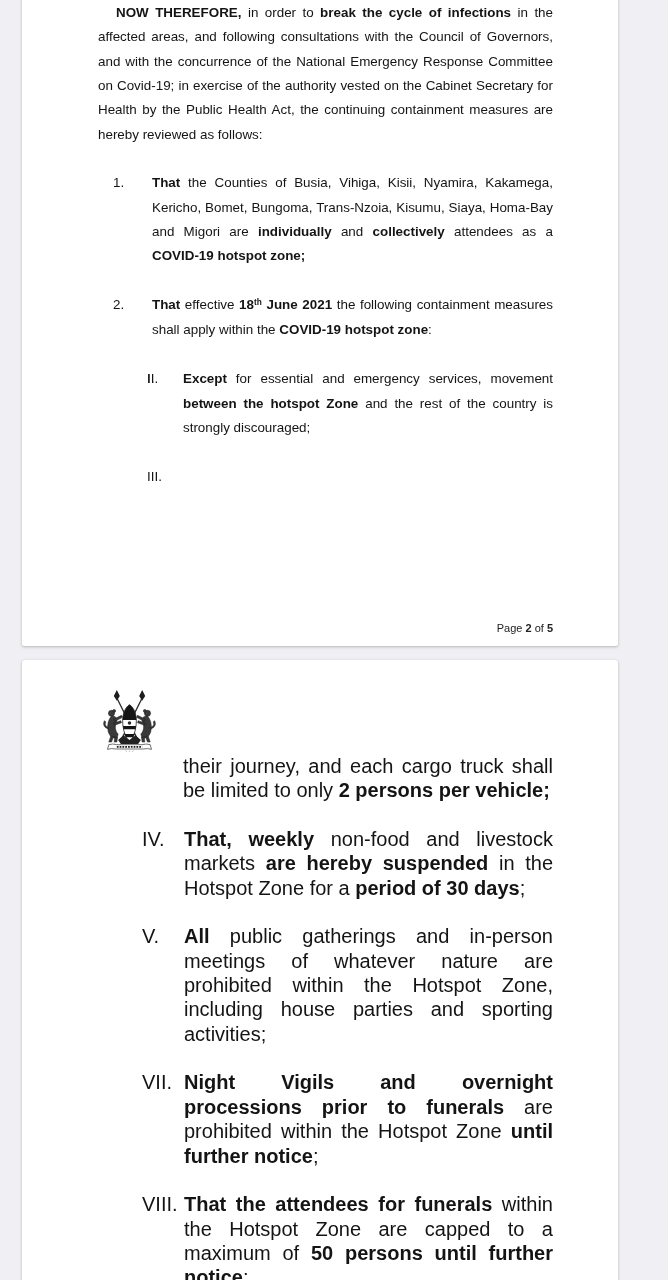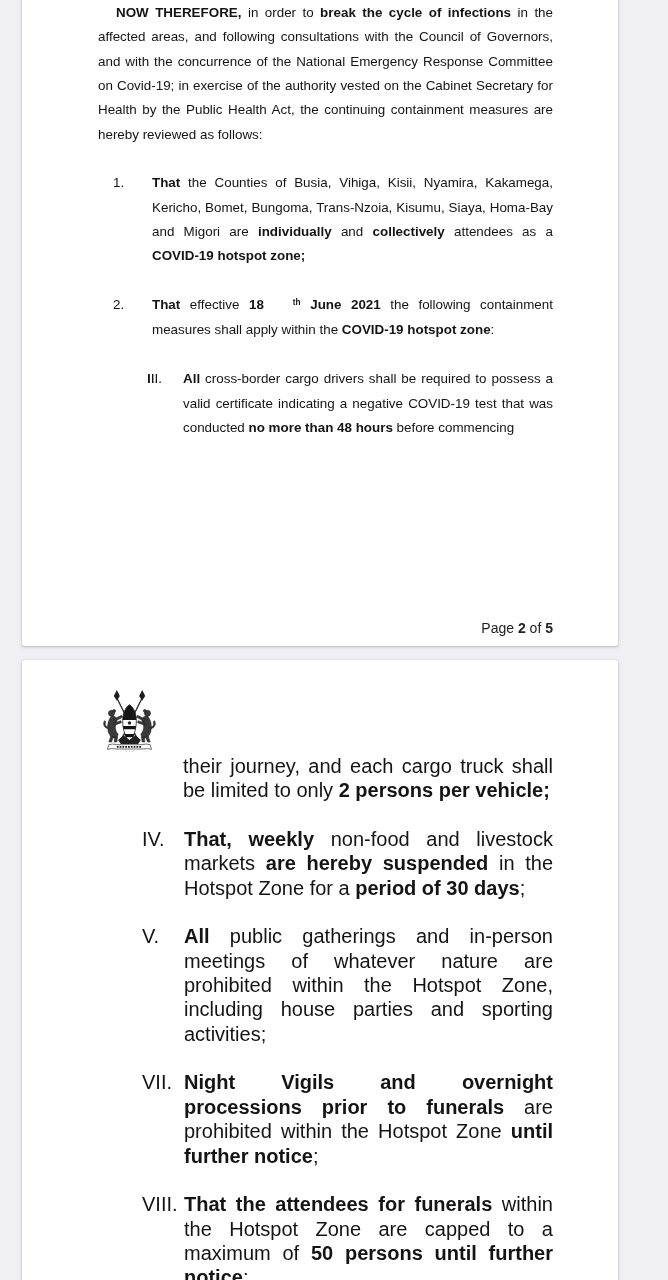--- a/index.html
+++ b/index.html
@@ -23,24 +23,24 @@
   .block:last-child{margin-bottom:0;}
   .paragraph .txt{text-indent:18px;}
   .numbered-item{position:relative;padding-left:54px;}
   .numbered-item .marker{position:absolute;left:15px;top:0;}
   .roman-item{position:relative;padding-left:85px;}
   .roman-item .marker{position:absolute;left:49px;top:0;}
   #page-2 .roman-item{padding-left:86px;}
   #page-2 .roman-item .marker{left:44px;}
   .continuation{padding-left:85px;}
   .b{font-weight:bold;}
-  .sup{font-size:0.62em;position:relative;top:-0.45em;padding-left:29px;}
+  .sup{font-size:0.62em;position:relative;top:-0.45em;}
   .page-footer{
     position:absolute;right:65px;bottom:12px;
-    font-size:14px;color:#222;line-height:12px;
+    font-size:11px;color:#222;line-height:12px;
   }
   .emblem{margin:30px 0 2px -2px;width:67px;height:62px;}
   .emblem svg{display:block;width:67px;height:62px;}
 </style>
 </head>
 <body>
 
 <div style="position:absolute;inset:0;border-radius:17px;">
 
   <div class="page" id="page-1">
@@ -54,24 +54,24 @@
         </div>
         <div class="block numbered-item">
           <span class="marker">2.</span>
           <div class="txt"><span class="b">That</span><span class=""> effective </span><span class="b">18</span><span class="b sup">th</span><span class="b"> June 2021</span><span class=""> the following containment measures shall apply within the </span><span class="b">COVID-19 hotspot zone</span><span class="">:</span></div>
         </div>
         <div class="block roman-item">
           <span class="marker">I.</span>
         </div>
         <div class="block roman-item">
           <span class="marker">II.</span>
+          <div class="txt"><span class="b">Except</span><span class=""> for essential and emergency services, movement </span><span class="b">between the hotspot Zone</span><span class=""> and the rest of the country is strongly discouraged;</span></div>
         </div>
         <div class="block roman-item">
           <span class="marker">III.</span>
-          <div class="txt"><span class="b">All</span><span class=""> cross-border cargo drivers shall be required to possess a valid certificate indicating a negative COVID-19 test that was conducted </span><span class="b">no more than 48 hours</span><span class=""> before commencing</span></div>
         </div>
       </div>
     <div class="page-footer"><span class="">Page </span><span class="b">2</span><span class=""> of </span><span class="b">5</span></div>
   </div>
 
   <div class="page" id="page-2">
     <div class="content">
       <div class="emblem">
         <svg viewBox="0 0 100 93" xmlns="http://www.w3.org/2000/svg">
 

